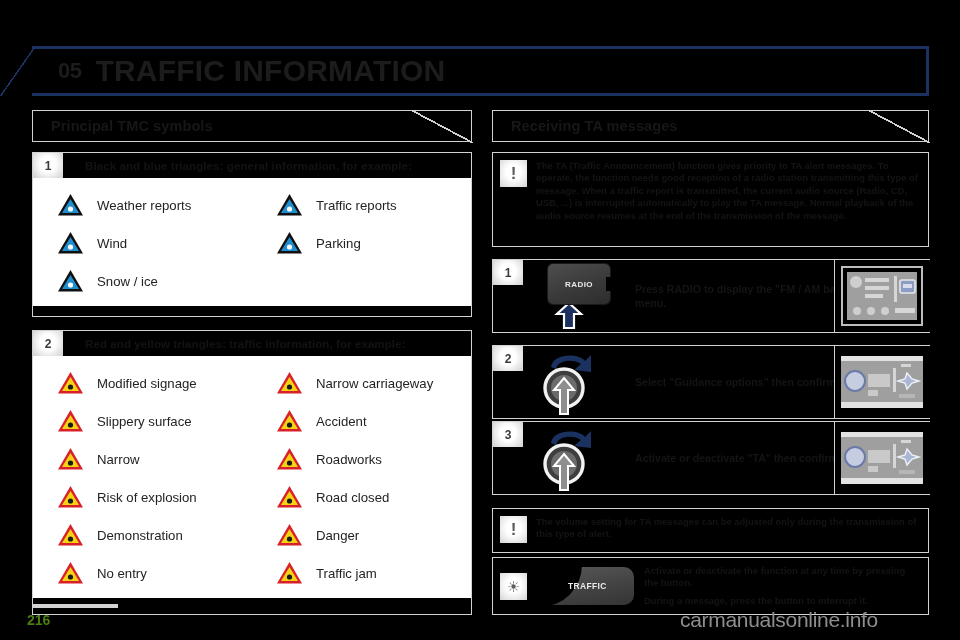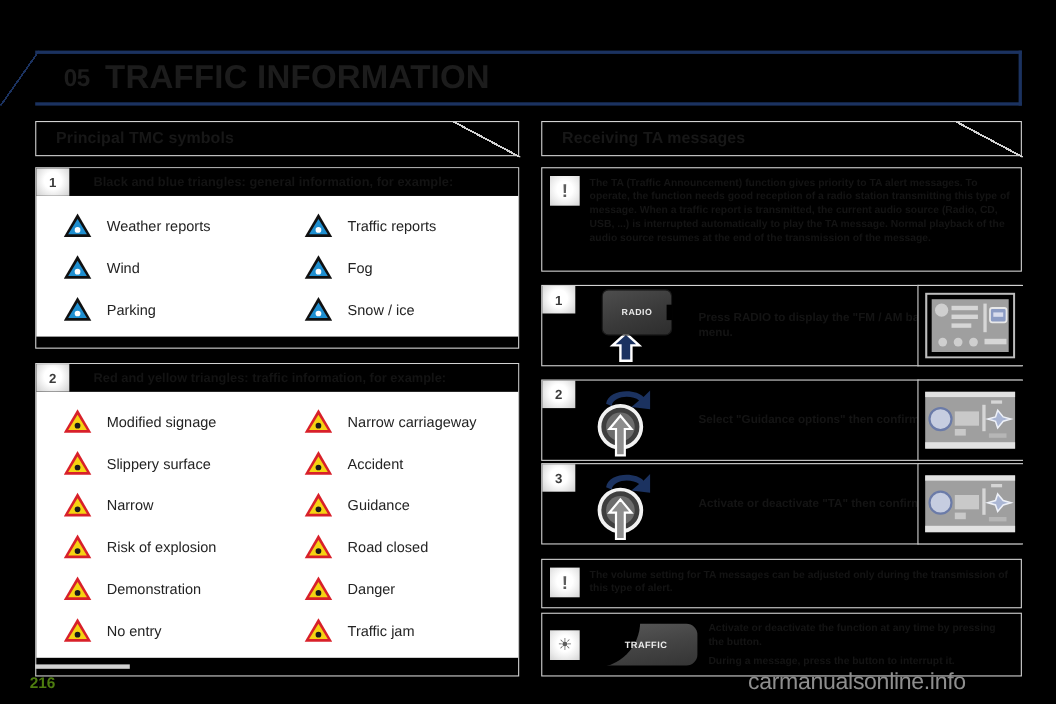--- a/index.html
+++ b/index.html
@@ -211,30 +211,20 @@
             <span class="lab">Wind</span>
           </div>
           <div class="sym">
             <span class="tri">
               <svg width="27" height="24" viewBox="0 0 27 24">
                 <path d="M13.5 1 L26 22.5 L1 22.5 Z" fill="#101010"></path>
                 <path d="M13.5 6 L22 20 L5 20 Z" fill="#1f8fd0"></path>
                 <circle cx="13.5" cy="16" r="2.6" fill="#ffffff"></circle>
               </svg>
             </span>
-            <span class="lab">Fog</span>
-          </div>
-          <div class="sym">
-            <span class="tri">
-              <svg width="27" height="24" viewBox="0 0 27 24">
-                <path d="M13.5 1 L26 22.5 L1 22.5 Z" fill="#101010"></path>
-                <path d="M13.5 6 L22 20 L5 20 Z" fill="#1f8fd0"></path>
-                <circle cx="13.5" cy="16" r="2.6" fill="#ffffff"></circle>
-              </svg>
-            </span>
             <span class="lab">Parking</span>
           </div>
           <div class="sym">
             <span class="tri">
               <svg width="27" height="24" viewBox="0 0 27 24">
                 <path d="M13.5 1 L26 22.5 L1 22.5 Z" fill="#101010"></path>
                 <path d="M13.5 6 L22 20 L5 20 Z" fill="#1f8fd0"></path>
                 <circle cx="13.5" cy="16" r="2.6" fill="#ffffff"></circle>
               </svg>
             </span>
@@ -302,21 +292,21 @@
             <span class="lab">Narrow</span>
           </div>
           <div class="sym">
             <span class="tri">
               <svg width="27" height="24" viewBox="0 0 27 24">
                 <path d="M13.5 1 L26 22.5 L1 22.5 Z" fill="#d8202a"></path>
                 <path d="M13.5 6 L22 20 L5 20 Z" fill="#f5d312"></path>
                 <circle cx="13.5" cy="16" r="2.6" fill="#1a1a1a"></circle>
               </svg>
             </span>
-            <span class="lab">Guidance</span>
+            <span class="lab">Roadworks</span>
           </div>
           <div class="sym">
             <span class="tri">
               <svg width="27" height="24" viewBox="0 0 27 24">
                 <path d="M13.5 1 L26 22.5 L1 22.5 Z" fill="#d8202a"></path>
                 <path d="M13.5 6 L22 20 L5 20 Z" fill="#f5d312"></path>
                 <circle cx="13.5" cy="16" r="2.6" fill="#1a1a1a"></circle>
               </svg>
             </span>
             <span class="lab">Risk of explosion</span>

